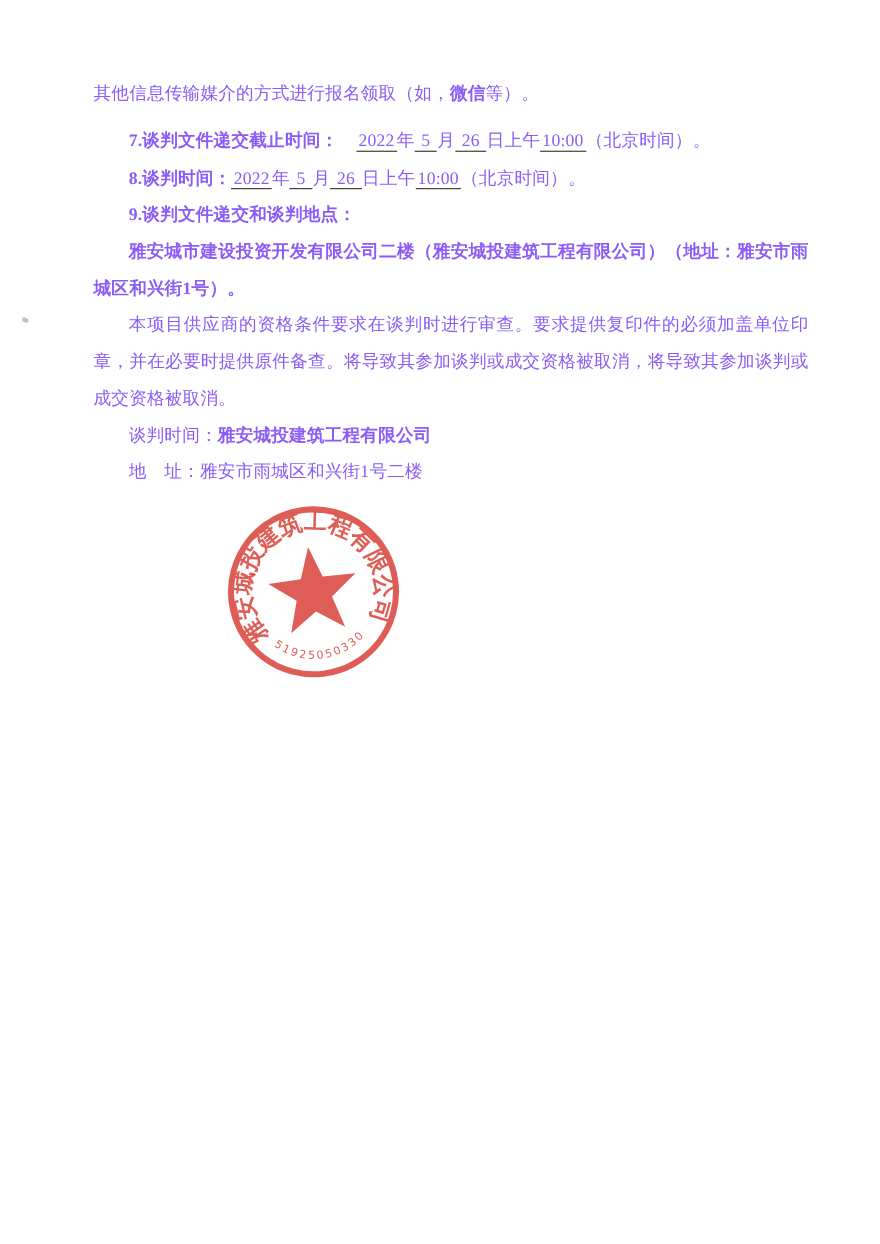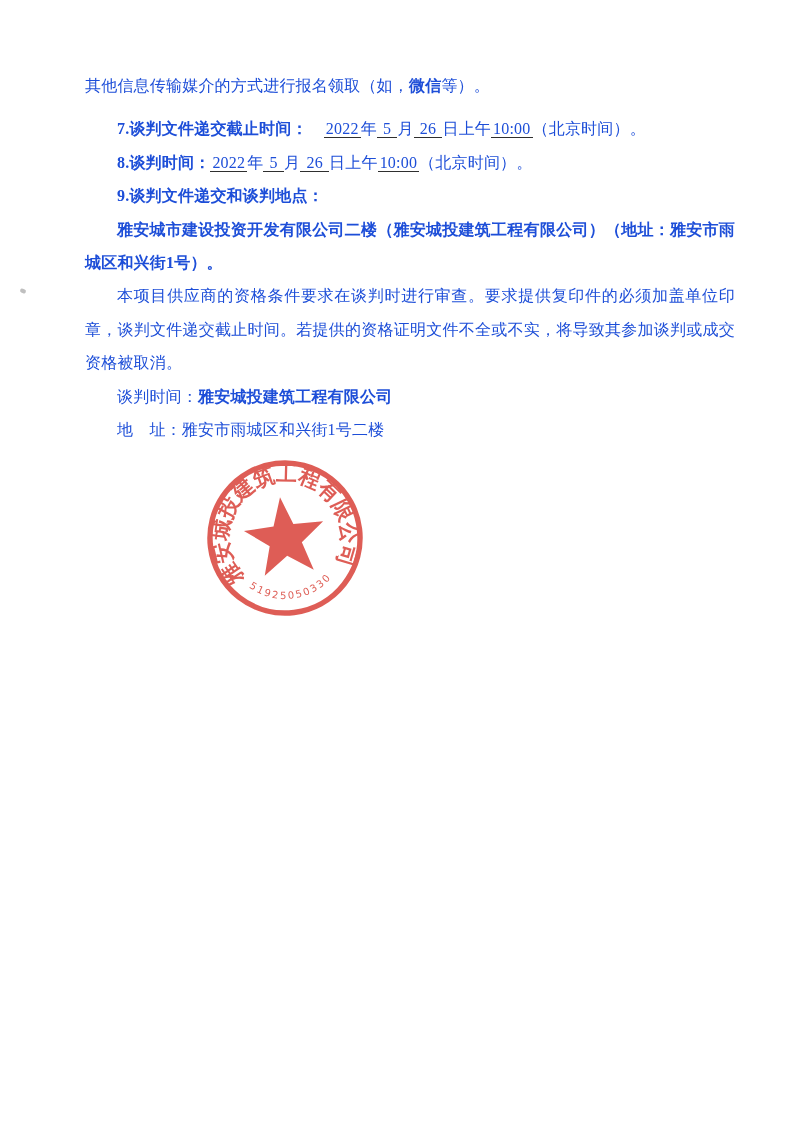--- a/index.html
+++ b/index.html
@@ -3,21 +3,21 @@
 <meta charset="utf-8">
 <style>
   html, body { margin: 0; padding: 0; background: #ffffff; }
   .page {
     position: relative;
     width: 800px;
     height: 1131px;
     background: #ffffff;
     overflow: hidden;
     font-family: "Liberation Serif", "DejaVu Serif", serif;
-    color: #1d4ed8;
+    color: #8b5cf6;
   }
   .content {
     position: absolute;
     left: 85px;
     top: 69px;
     width: 650px;
     font-size: 16px;
     line-height: 33.4px;
     text-align: justify;
     letter-spacing: 0.2px;
@@ -76,21 +76,21 @@
 
     <p class="para indent mt"><span class="b">7.谈判文件递交截止时间：</span><span>　</span><span class="u">2022</span><span>年</span><span class="u"> 5 </span><span>月</span><span class="u"> 26 </span><span>日上午</span><span class="u">10:00</span><span>（北京时间）。</span></p>
 
     <p class="para indent"><span class="b">8.谈判时间：</span><span class="u">2022</span><span>年</span><span class="u"> 5 </span><span>月</span><span class="u"> 26 </span><span>日上午</span><span class="u">10:00</span><span>（北京时间）。</span></p>
 
     <p class="para indent b">9.谈判文件递交和谈判地点：</p>
 
     <p class="para indent b">雅安城市建设投资开发有限公司二楼（雅安城投建筑工程有限公司）（地址：雅安市雨城区和兴街1号）。</p>
 
 
-    <p class="para indent">本项目供应商的资格条件要求在谈判时进行审查。要求提供复印件的必须加盖单位印章，谈判文件递交截止时间。若提供的资格证明文件不全或不实，将导致其参加谈判或成交资格被取消。</p>
+    <p class="para indent">本项目供应商的资格条件要求在谈判时进行审查。要求提供复印件的必须加盖单位印章，并在必要时提供原件备查。将导致其参加谈判或成交资格被取消，将导致其参加谈判或成交资格被取消。</p>
 
 
     <p class="para indent"><span>谈判时间：</span><span class="b">雅安城投建筑工程有限公司</span></p>
 
     <p class="para indent"><span>地　址：</span><span>雅安市雨城区和兴街1号二楼</span></p>
 
 
 
   </div>
 

